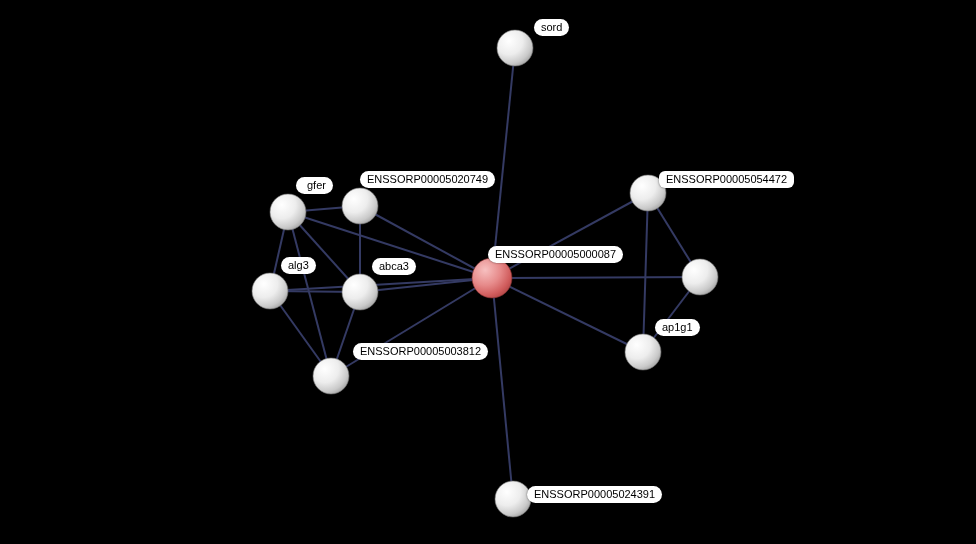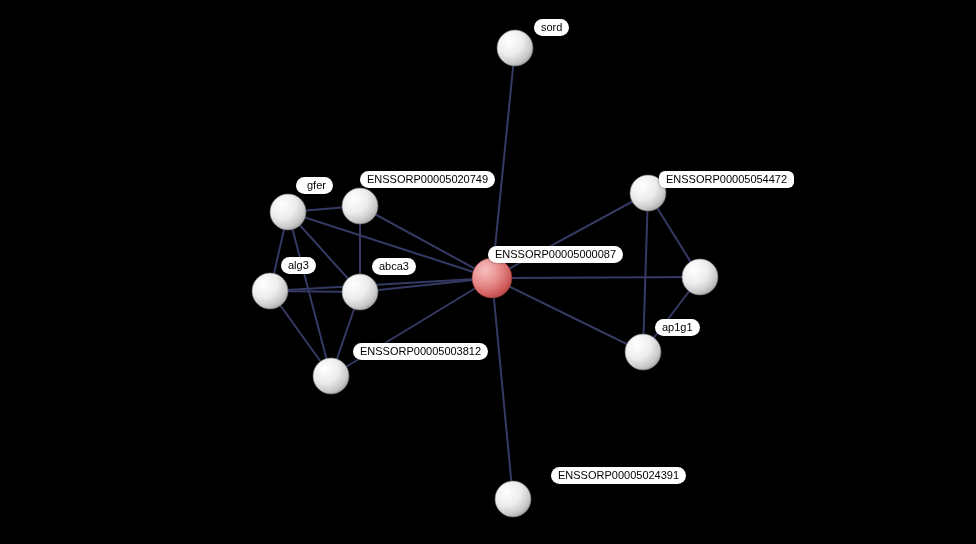--- a/index.html
+++ b/index.html
@@ -101,15 +101,15 @@
   <div id="labels-layer">
       <div class="node-label" style="left: 527px; top: 19px; margin-left: 7px;">sord</div>
       <div class="node-label" style="left: 296px; top: 177px; padding-left: 11px;">gfer</div>
       <div class="node-label" style="left: 360px; top: 171px;">ENSSORP00005020749</div>
       <div class="node-label" style="left: 659px; top: 171px; border-radius: 6px;">ENSSORP00005054472</div>
       <div class="node-label" style="left: 281px; top: 257px;">alg3</div>
       <div class="node-label" style="left: 372px; top: 258px;">abca3</div>
       <div class="node-label" style="left: 488px; top: 246px;">ENSSORP00005000087</div>
       <div class="node-label" style="left: 655px; top: 319px; text-align: right;">ap1g1</div>
       <div class="node-label" style="left: 353px; top: 343px;">ENSSORP00005003812</div>
-      <div class="node-label" style="left: 527px; top: 467px; margin-left: 24px;">ENSSORP00005024391</div>
+      <div class="node-label" style="left: 527px; top: 486px;">ENSSORP00005024391</div>
     </div>
 </div>
 
 </body></html>

